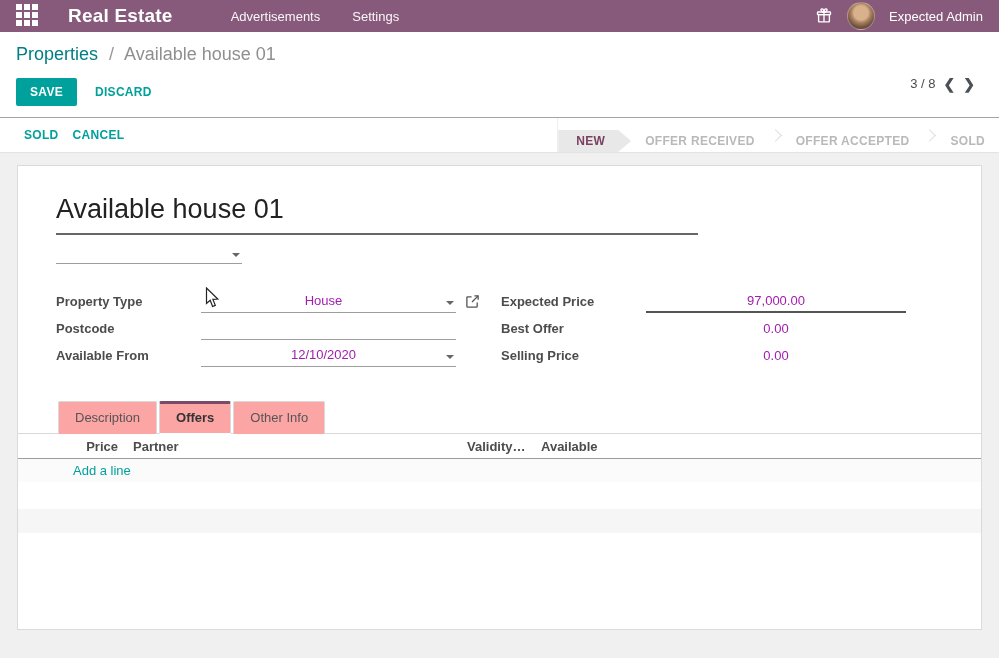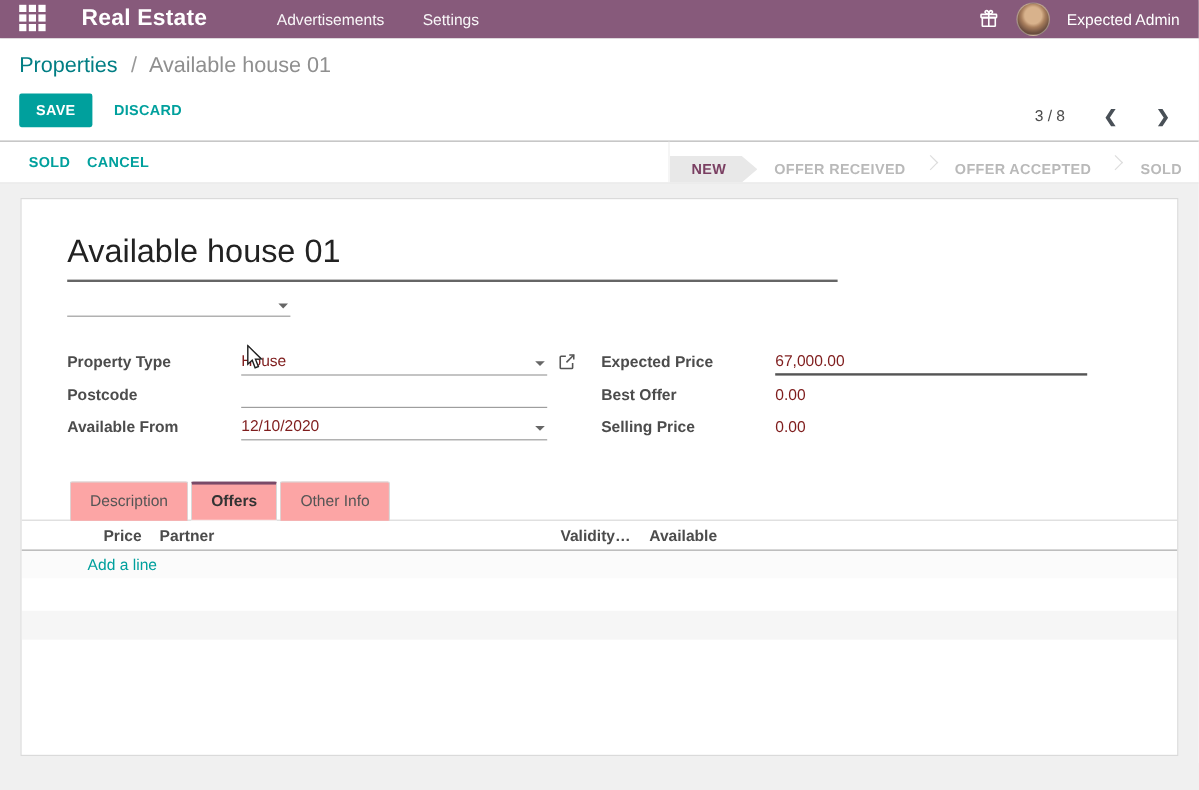--- a/index.html
+++ b/index.html
@@ -43,21 +43,21 @@
   .cp-buttons { display:flex; align-items:center; gap:18px; height:30px; }
   .btn-save {
     background:#00A09D; color:#fff; border:none; font-weight:bold; font-size:12px;
     padding:7px 14px; border-radius:2px; cursor:pointer; letter-spacing:.3px;
     font-family:"Liberation Sans", sans-serif;
   }
   .btn-link-teal {
     background:none; border:none; color:#00A09D; font-weight:bold; font-size:12px;
     cursor:pointer; letter-spacing:.3px; font-family:"Liberation Sans", sans-serif;
   }
-  .pager { position:absolute; right:24px; bottom:13px; display:flex; align-items:center; gap:32px; }
+  .pager { position:absolute; right:24px; bottom:26px; display:flex; align-items:center; gap:8px; }
   .pager-count { font-size:13px; color:#4c4c4c; }
   .pager-arrow { font-size:14px; font-weight:bold; color:#495057; cursor:pointer; line-height:1; }
 
   
   .action-bar {
     background:#fff; height:36px; display:flex; align-items:stretch;
     border-top:1px solid #a3a3a3; border-bottom:1px solid #e3e3e3;
   }
   .ab-left { display:flex; align-items:center; gap:14px; padding-left:24px; }
   .ab-spacer { flex:1; }
@@ -84,21 +84,21 @@
   .tags-field {
     margin-top:9px; width:186px; height:20px; border-bottom:1px solid #9e9e9e;
     display:flex; align-items:flex-end; justify-content:flex-end; cursor:pointer;
   }
   .caret-down { width:0; height:0; border-left:4px solid transparent;
     border-right:4px solid transparent; border-top:4px solid #666; margin:0 2px 6px 0; }
 
   .field-grid { display:grid; grid-template-columns:400px 405px; column-gap:45px; margin-top:22px; }
   .field-row { display:flex; align-items:flex-end; height:27px; }
   .field-label { width:145px; font-weight:bold; color:#4c4c4c; padding-bottom:4px; }
-  .field-value { flex:1; display:flex; align-items:flex-end; padding-bottom:3px; color:#7f1d1d; position:relative; }
+  .field-value { flex:1; display:flex; align-items:flex-end; padding-bottom:3px; color:#a21caf; position:relative;text-align:center; }
   .field-value.editable { border-bottom:1px solid #9e9e9e; cursor:text; }
   .field-value.focused { border-bottom:2px solid #555; padding-bottom:2px; }
   .field-value .val-text { flex:1; min-height:16px; }
   .m2o-caret { margin:0 2px 4px 0; }
   .external-ic { position:absolute; right:-24px; bottom:3px; cursor:pointer; }
 
   
   .notebook { margin:34px -38px 0 -38px; }
   .tab-bar { display:flex; padding-left:40px; border-bottom:1px solid #d9d9d9; }
   .tab {
@@ -228,21 +228,21 @@
             <span class="val-text">12/10/2020</span>
             <span class="caret-down m2o-caret"></span>
           </div>
         </div>
       </div>
 
       <div>
         <div class="field-row">
           <div class="field-label">Expected Price</div>
           <div class="field-value focused">
-            <span class="val-text">67,000.00</span>
+            <span class="val-text">97,000.00</span>
           </div>
         </div>
         <div class="field-row">
           <div class="field-label">Best Offer</div>
           <div class="field-value">
             <span class="val-text">0.00</span>
           </div>
         </div>
         <div class="field-row">
           <div class="field-label">Selling Price</div>

